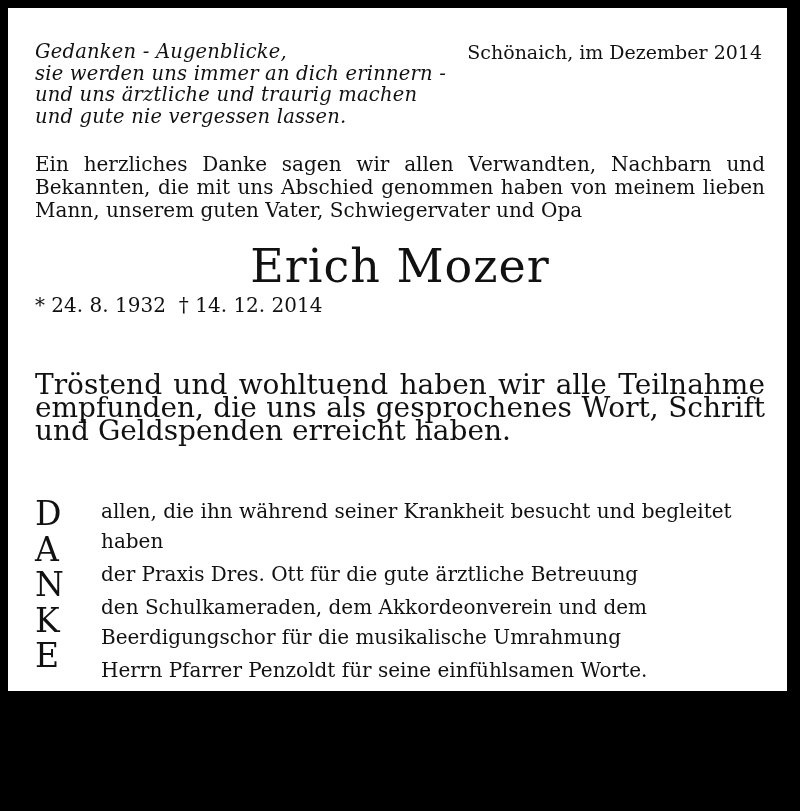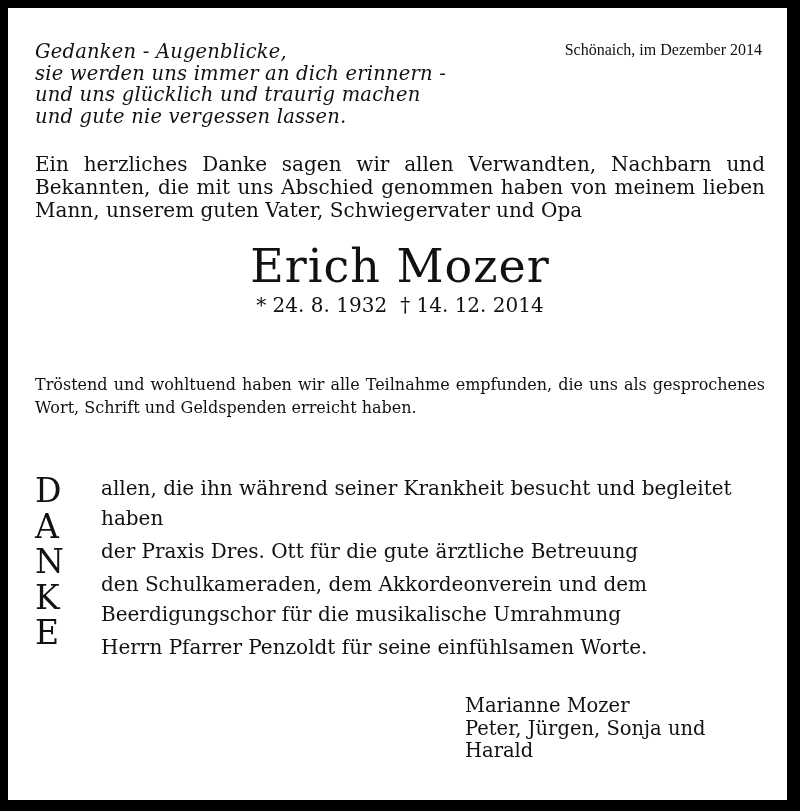--- a/index.html
+++ b/index.html
@@ -5,21 +5,21 @@
   * { margin: 0; padding: 0; box-sizing: border-box; }
   html, body { width: 800px; }
   body {
     font-family: "DejaVu Serif", "Liberation Serif", serif;
     color: #111111;
     background: #000000;
   }
   .frame {
     position: relative;
     width: 800px;
-    height: 811px;
+    height: 691px;
     background: #000000;
   }
   .page {
     position: absolute;
     top: 8px;
     left: 8px;
     width: 779px;
     height: 792px;
     background: #ffffff;
     padding: 33px 22px 0 27px;
@@ -30,50 +30,48 @@
     justify-content: space-between;
     align-items: flex-start;
   }
   .poem {
     font-style: italic;
     font-size: 19.5px;
     line-height: 21.5px;
     letter-spacing: 0.2px;
   }
   .dateline {
-    font-size: 16px;
+    font-size: 19px;
     padding-right: 3px;
     white-space: nowrap;
-    font-family: Liberation Serif, serif;
   }
   .intro {
     margin-top: 26px;
     font-size: 20px;
     line-height: 23px;
     text-align: justify;
   }
   .deceased-name {
     margin-top: 19px;
     text-align: center;
     font-size: 46px;
     line-height: 50px;
     font-weight: normal;
     letter-spacing: 1px;
   }
   .dates-row {
     margin-top: 3px;
     display: flex;
-    justify-content: center;
     gap: 13px;
     font-size: 20px;
     line-height: 23px;
   }
   .thanks-intro {
     margin-top: 56px;
-    font-size: 16px;
+    font-size: 28px;
     line-height: 23px;
     text-align: justify;
   }
   .danke-section {
     margin-top: 54px;
     display: flex;
   }
   .danke-letters {
     width: 66px;
     flex: 0 0 66px;
@@ -102,21 +100,21 @@
 </head>
 <body>
 
 <div class="frame">
   <div class="page">
 
     <div class="header-row">
       <div class="poem">
         <div>Gedanken - Augenblicke,</div>
         <div>sie werden uns immer an dich erinnern -</div>
-        <div>und uns glücklich und traurig machen</div>
+        <div>und uns ärztliche und traurig machen</div>
         <div>und gute nie vergessen lassen.</div>
       </div>
       <div class="dateline">Schönaich, im Dezember 2014</div>
     </div>
 
     <p class="intro">Ein herzliches Danke sagen wir allen Verwandten, Nachbarn und Bekannten, die mit uns Abschied genommen haben von meinem lieben Mann, unserem guten Vater, Schwiegervater und Opa</p>
 
     <h1 class="deceased-name">Erich Mozer</h1>
 
     <div class="dates-row">

